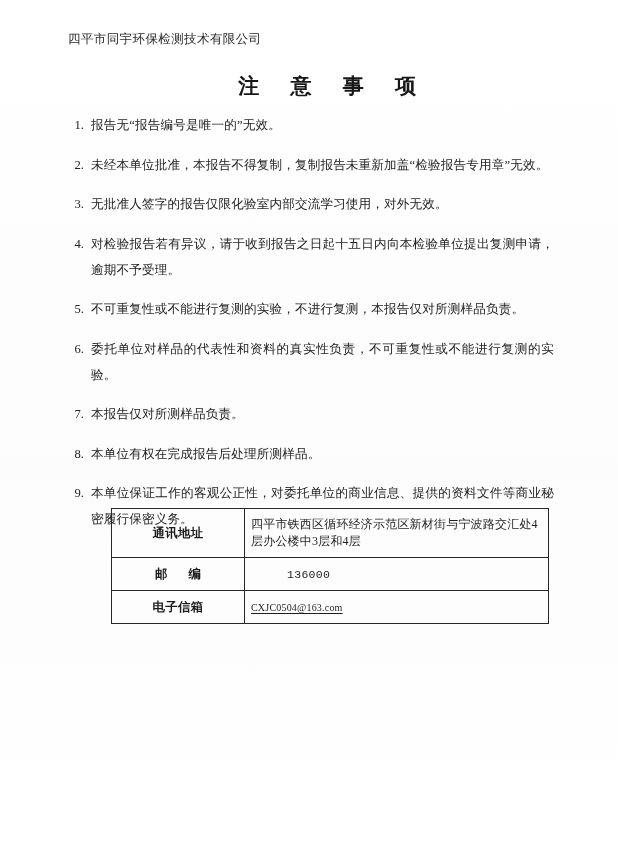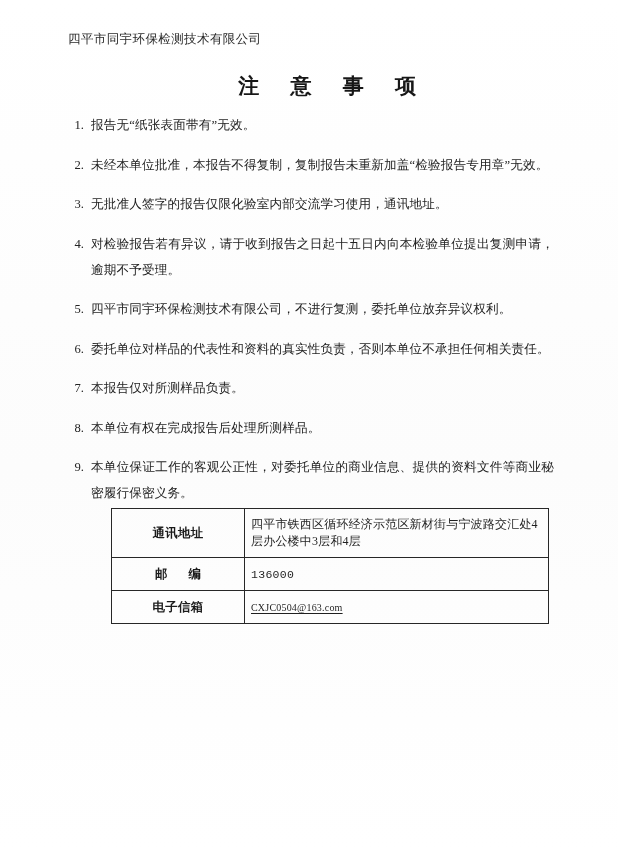--- a/index.html
+++ b/index.html
@@ -140,20 +140,21 @@
   }
   .label-spaced {
     letter-spacing: 9px;
     text-indent: 9px;
     display: inline-block;
   }
   .mono-val {
     font-family: "Liberation Mono", "DejaVu Sans Mono", monospace;
     font-size: 11.5px;
     letter-spacing: 0.3px;
+    margin-left: 36px;
   }
   .email-val {
     font-family: Liberation Serif, serif;
     font-size: 10px;
     letter-spacing: 0.2px;
     text-decoration: underline;
     text-underline-offset: 2px;
     color: #1f1f1f;
   }
 
@@ -180,41 +181,41 @@
 
   <div id="content">
 
     <div class="company-name">四平市同宇环保检测技术有限公司</div>
 
     <div class="doc-title">注 意 事 项</div>
 
     <div class="notice-list">
         <div class="notice-item">
           <div class="notice-num">1.</div>
-          <div class="notice-text">报告无“纸张表面带有”无效。</div>
+          <div class="notice-text">报告无“报告编号是唯一的”无效。</div>
         </div>
         <div class="notice-item">
           <div class="notice-num">2.</div>
           <div class="notice-text">未经本单位批准，本报告不得复制，复制报告未重新加盖“检验报告专用章”无效。</div>
         </div>
         <div class="notice-item">
           <div class="notice-num">3.</div>
-          <div class="notice-text">无批准人签字的报告仅限化验室内部交流学习使用，通讯地址。</div>
+          <div class="notice-text">无批准人签字的报告仅限化验室内部交流学习使用，对外无效。</div>
         </div>
         <div class="notice-item">
           <div class="notice-num">4.</div>
           <div class="notice-text">对检验报告若有异议，请于收到报告之日起十五日内向本检验单位提出复测申请，逾期不予受理。</div>
         </div>
         <div class="notice-item">
           <div class="notice-num">5.</div>
-          <div class="notice-text">四平市同宇环保检测技术有限公司，不进行复测，委托单位放弃异议权利。</div>
+          <div class="notice-text">不可重复性或不能进行复测的实验，不进行复测，本报告仅对所测样品负责。</div>
         </div>
         <div class="notice-item">
           <div class="notice-num">6.</div>
-          <div class="notice-text">委托单位对样品的代表性和资料的真实性负责，否则本单位不承担任何相关责任。</div>
+          <div class="notice-text">委托单位对样品的代表性和资料的真实性负责，不可重复性或不能进行复测的实验。</div>
         </div>
         <div class="notice-item">
           <div class="notice-num">7.</div>
           <div class="notice-text">本报告仅对所测样品负责。</div>
         </div>
         <div class="notice-item">
           <div class="notice-num">8.</div>
           <div class="notice-text">本单位有权在完成报告后处理所测样品。</div>
         </div>
         <div class="notice-item">

